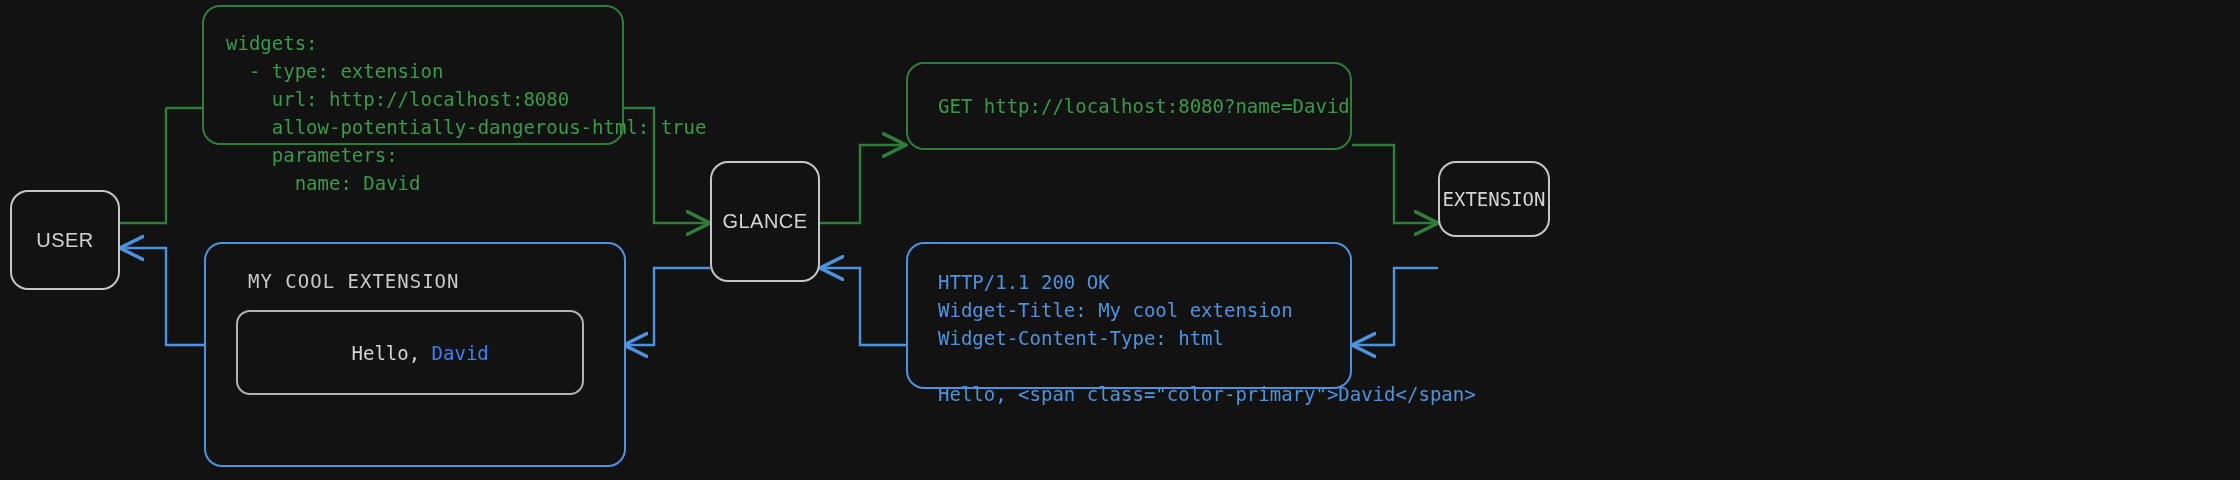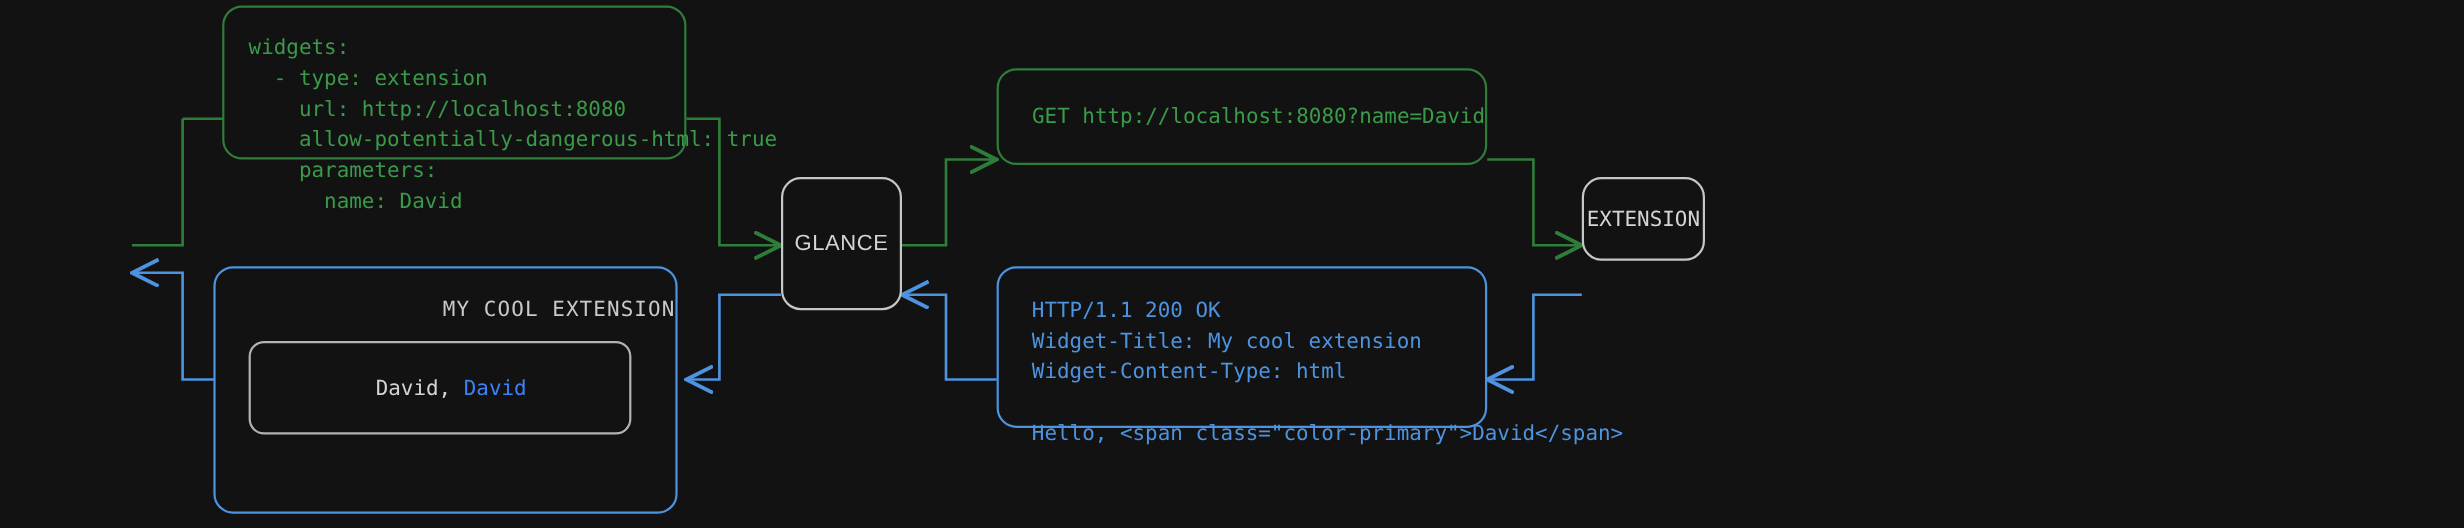--- a/index.html
+++ b/index.html
@@ -121,52 +121,55 @@
       <path d="M 1438 268 L 1394 268 L 1394 345 L 1352 345" marker-end="url(#arrow-blue)"></path>
 
       <path d="M 906 345 L 860 345 L 860 268 L 820 268" marker-end="url(#arrow-blue)"></path>
 
       <path d="M 710 268 L 654 268 L 654 345 L 624 345" marker-end="url(#arrow-blue)"></path>
 
       <path d="M 282 345 L 166 345 L 166 248 L 120 248" marker-end="url(#arrow-blue)"></path>
     </g>
   </svg>
 
+  <div class="node node-sans" style="left:10px; top:190px; width:110px; height:100px;">
+    <span>USER</span>
+  </div>
 
   <div class="node node-sans" style="left:710px; top:161px; width:110px; height:121px;">
     <span>GLANCE</span>
   </div>
 
   <div class="node node-mono" style="left:1438px; top:161px; width:112px; height:76px;">
     <span>EXTENSION</span>
   </div>
 
   <div class="panel" style="left:202px; top:5px; width:422px; height:140px;">
     <pre class="code green" style="margin:22px 0 0 22px;">widgets:
   - type: extension
     url: http://localhost:8080
     allow-potentially-dangerous-html: true
     parameters:
       name: David</pre>
   </div>
 
   <div class="panel" style="left:906px; top:62px; width:446px; height:88px;">
-    <pre class="code green" style="margin:28px 0 0 30px;text-align:right;">GET http://localhost:8080?name=David</pre>
+    <pre class="code green" style="margin:28px 0 0 30px;">GET http://localhost:8080?name=David</pre>
   </div>
 
   <div class="panel blue" style="left:906px; top:242px; width:446px; height:147px;">
     <pre class="code blue" style="margin:24px 0 0 30px;">HTTP/1.1 200 OK
 Widget-Title: My cool extension
 Widget-Content-Type: html
 
 Hello, &lt;span class="color-primary"&gt;David&lt;/span&gt;</pre>
   </div>
 
-  <div class="panel blue" style="left:194px; top:242px; width:422px; height:225px;text-align:right;">
+  <div class="panel blue" style="left:204px; top:242px; width:422px; height:225px;">
     <div class="widget-title" style="margin:26px 0 0 42px;">MY COOL EXTENSION</div>
     <div class="widget-card" style="margin:18px 40px 0 30px; height:85px;">
       <div class="widget-body">
-        <span>David, </span><span class="accent">David</span>
+        <span>Hello, </span><span class="accent">David</span>
       </div>
     </div>
   </div>
 
 </div>
 
 </body></html>

